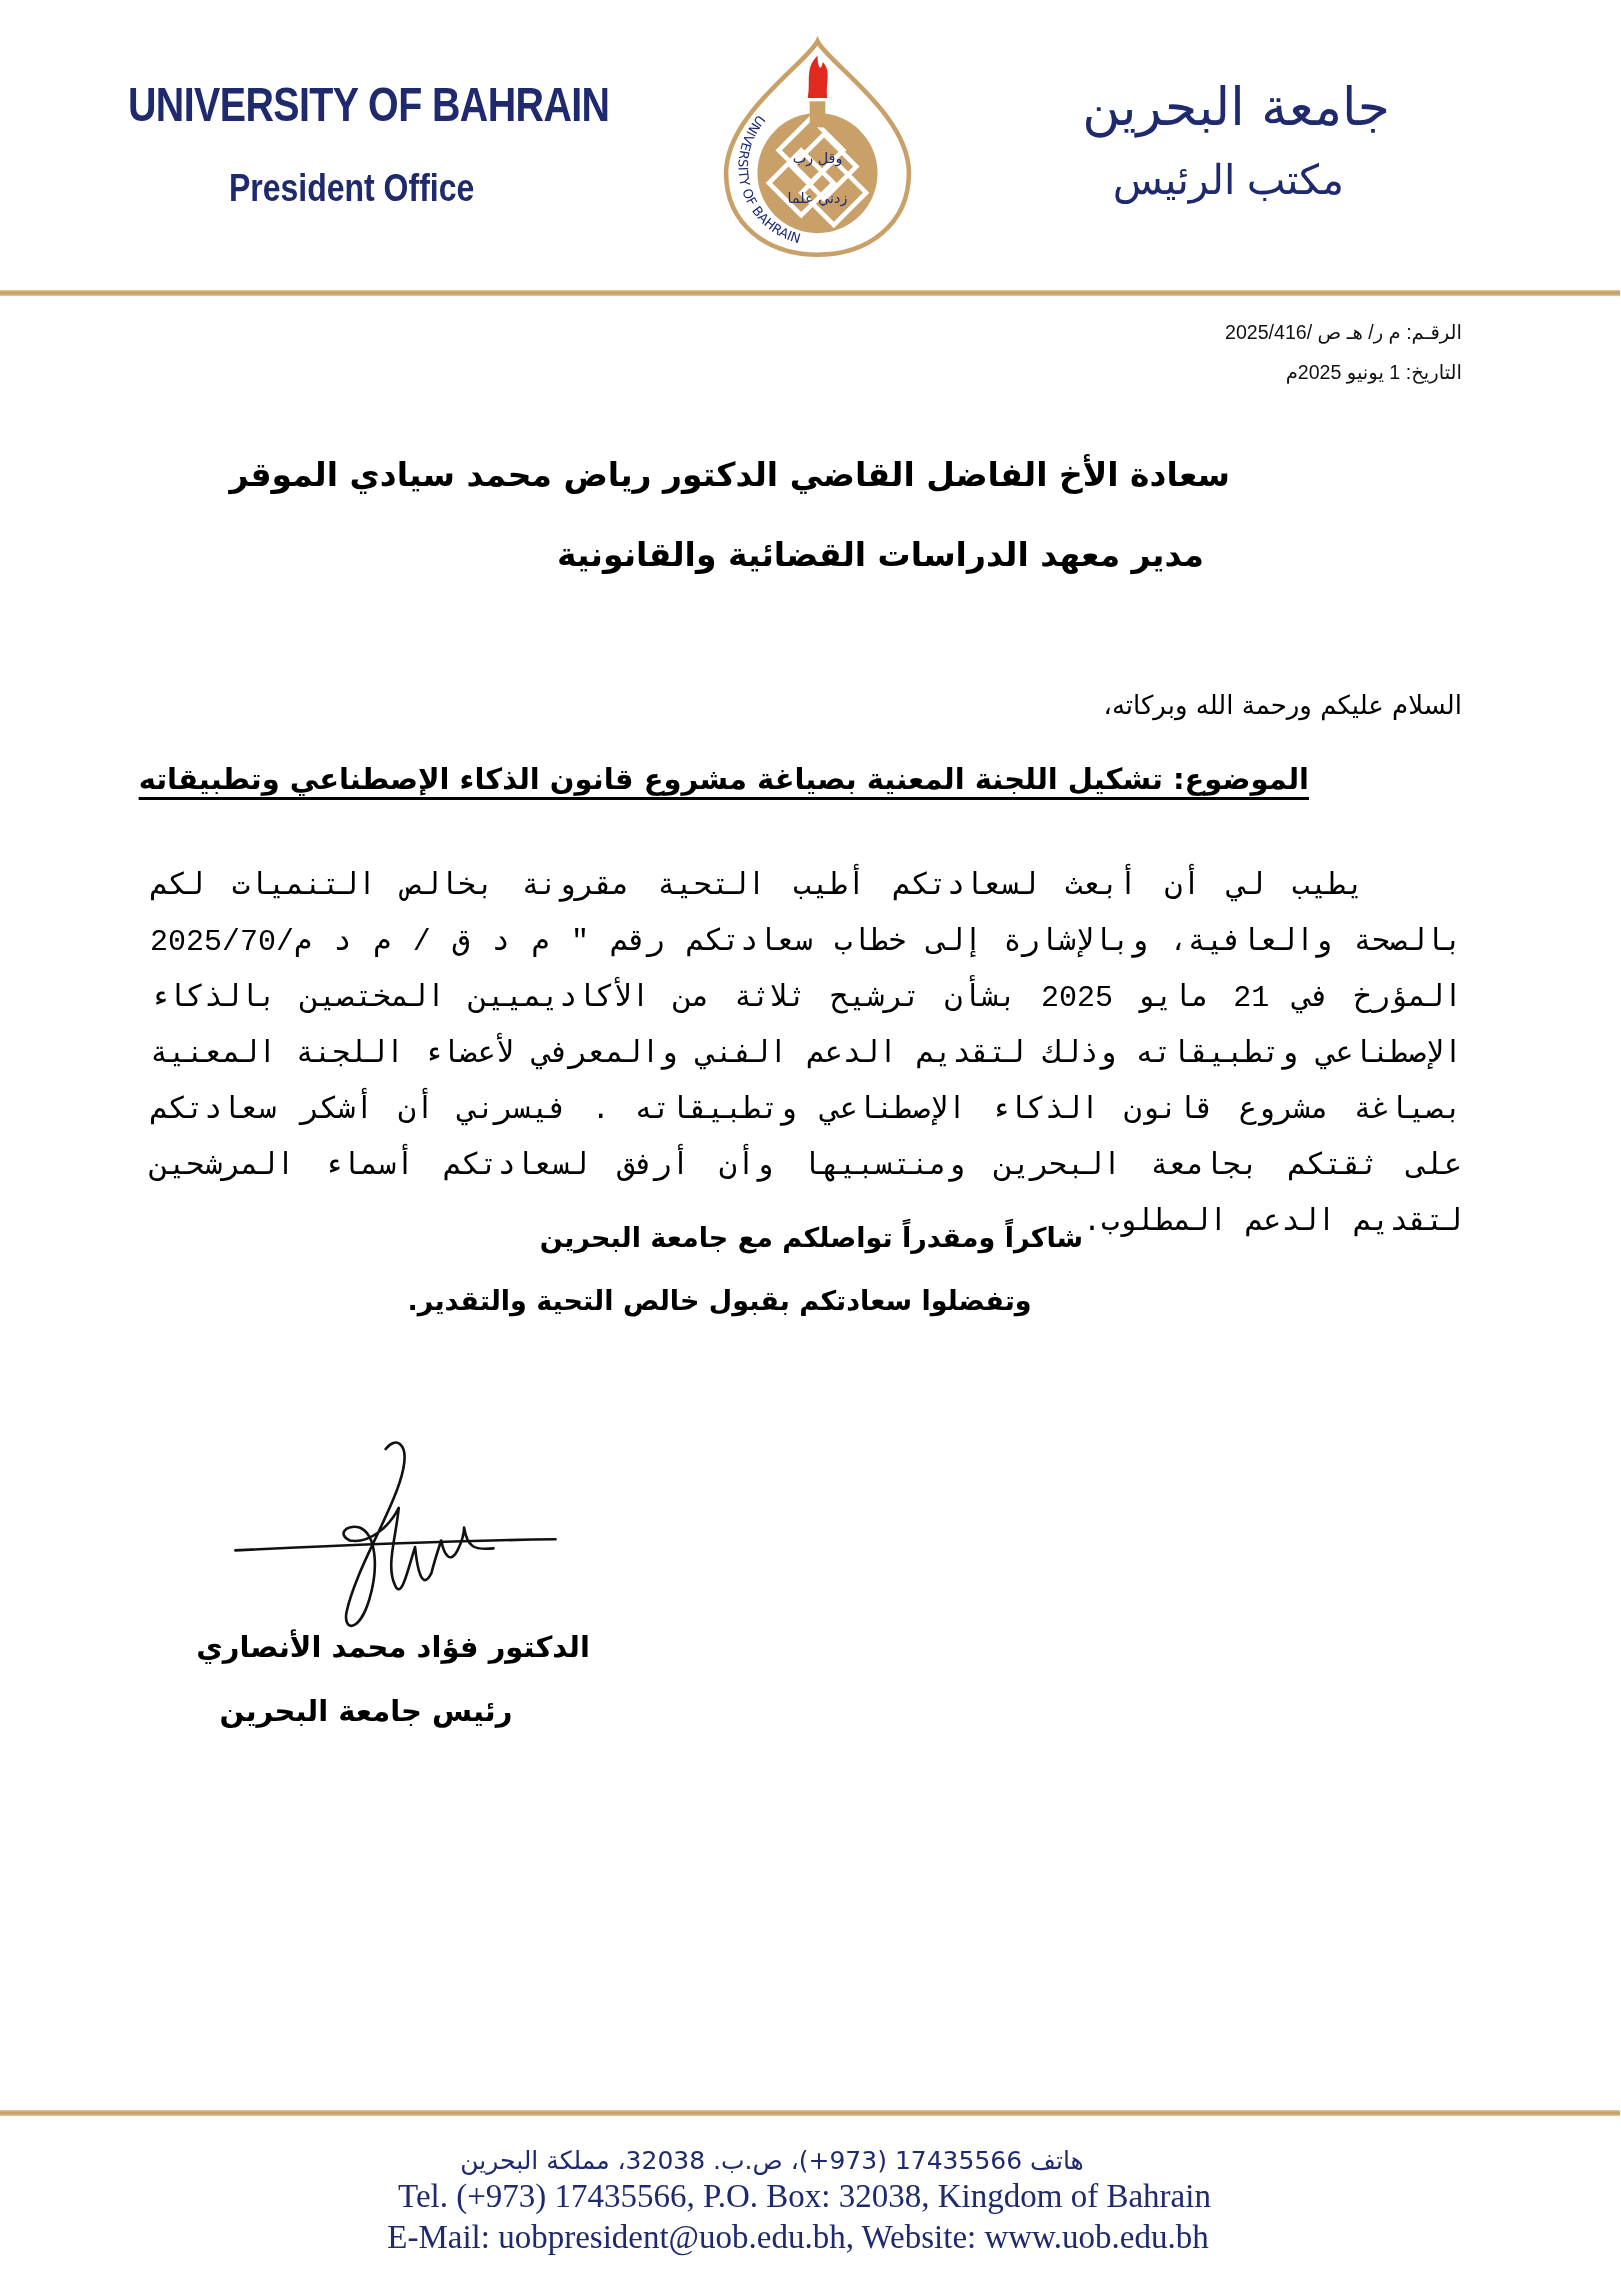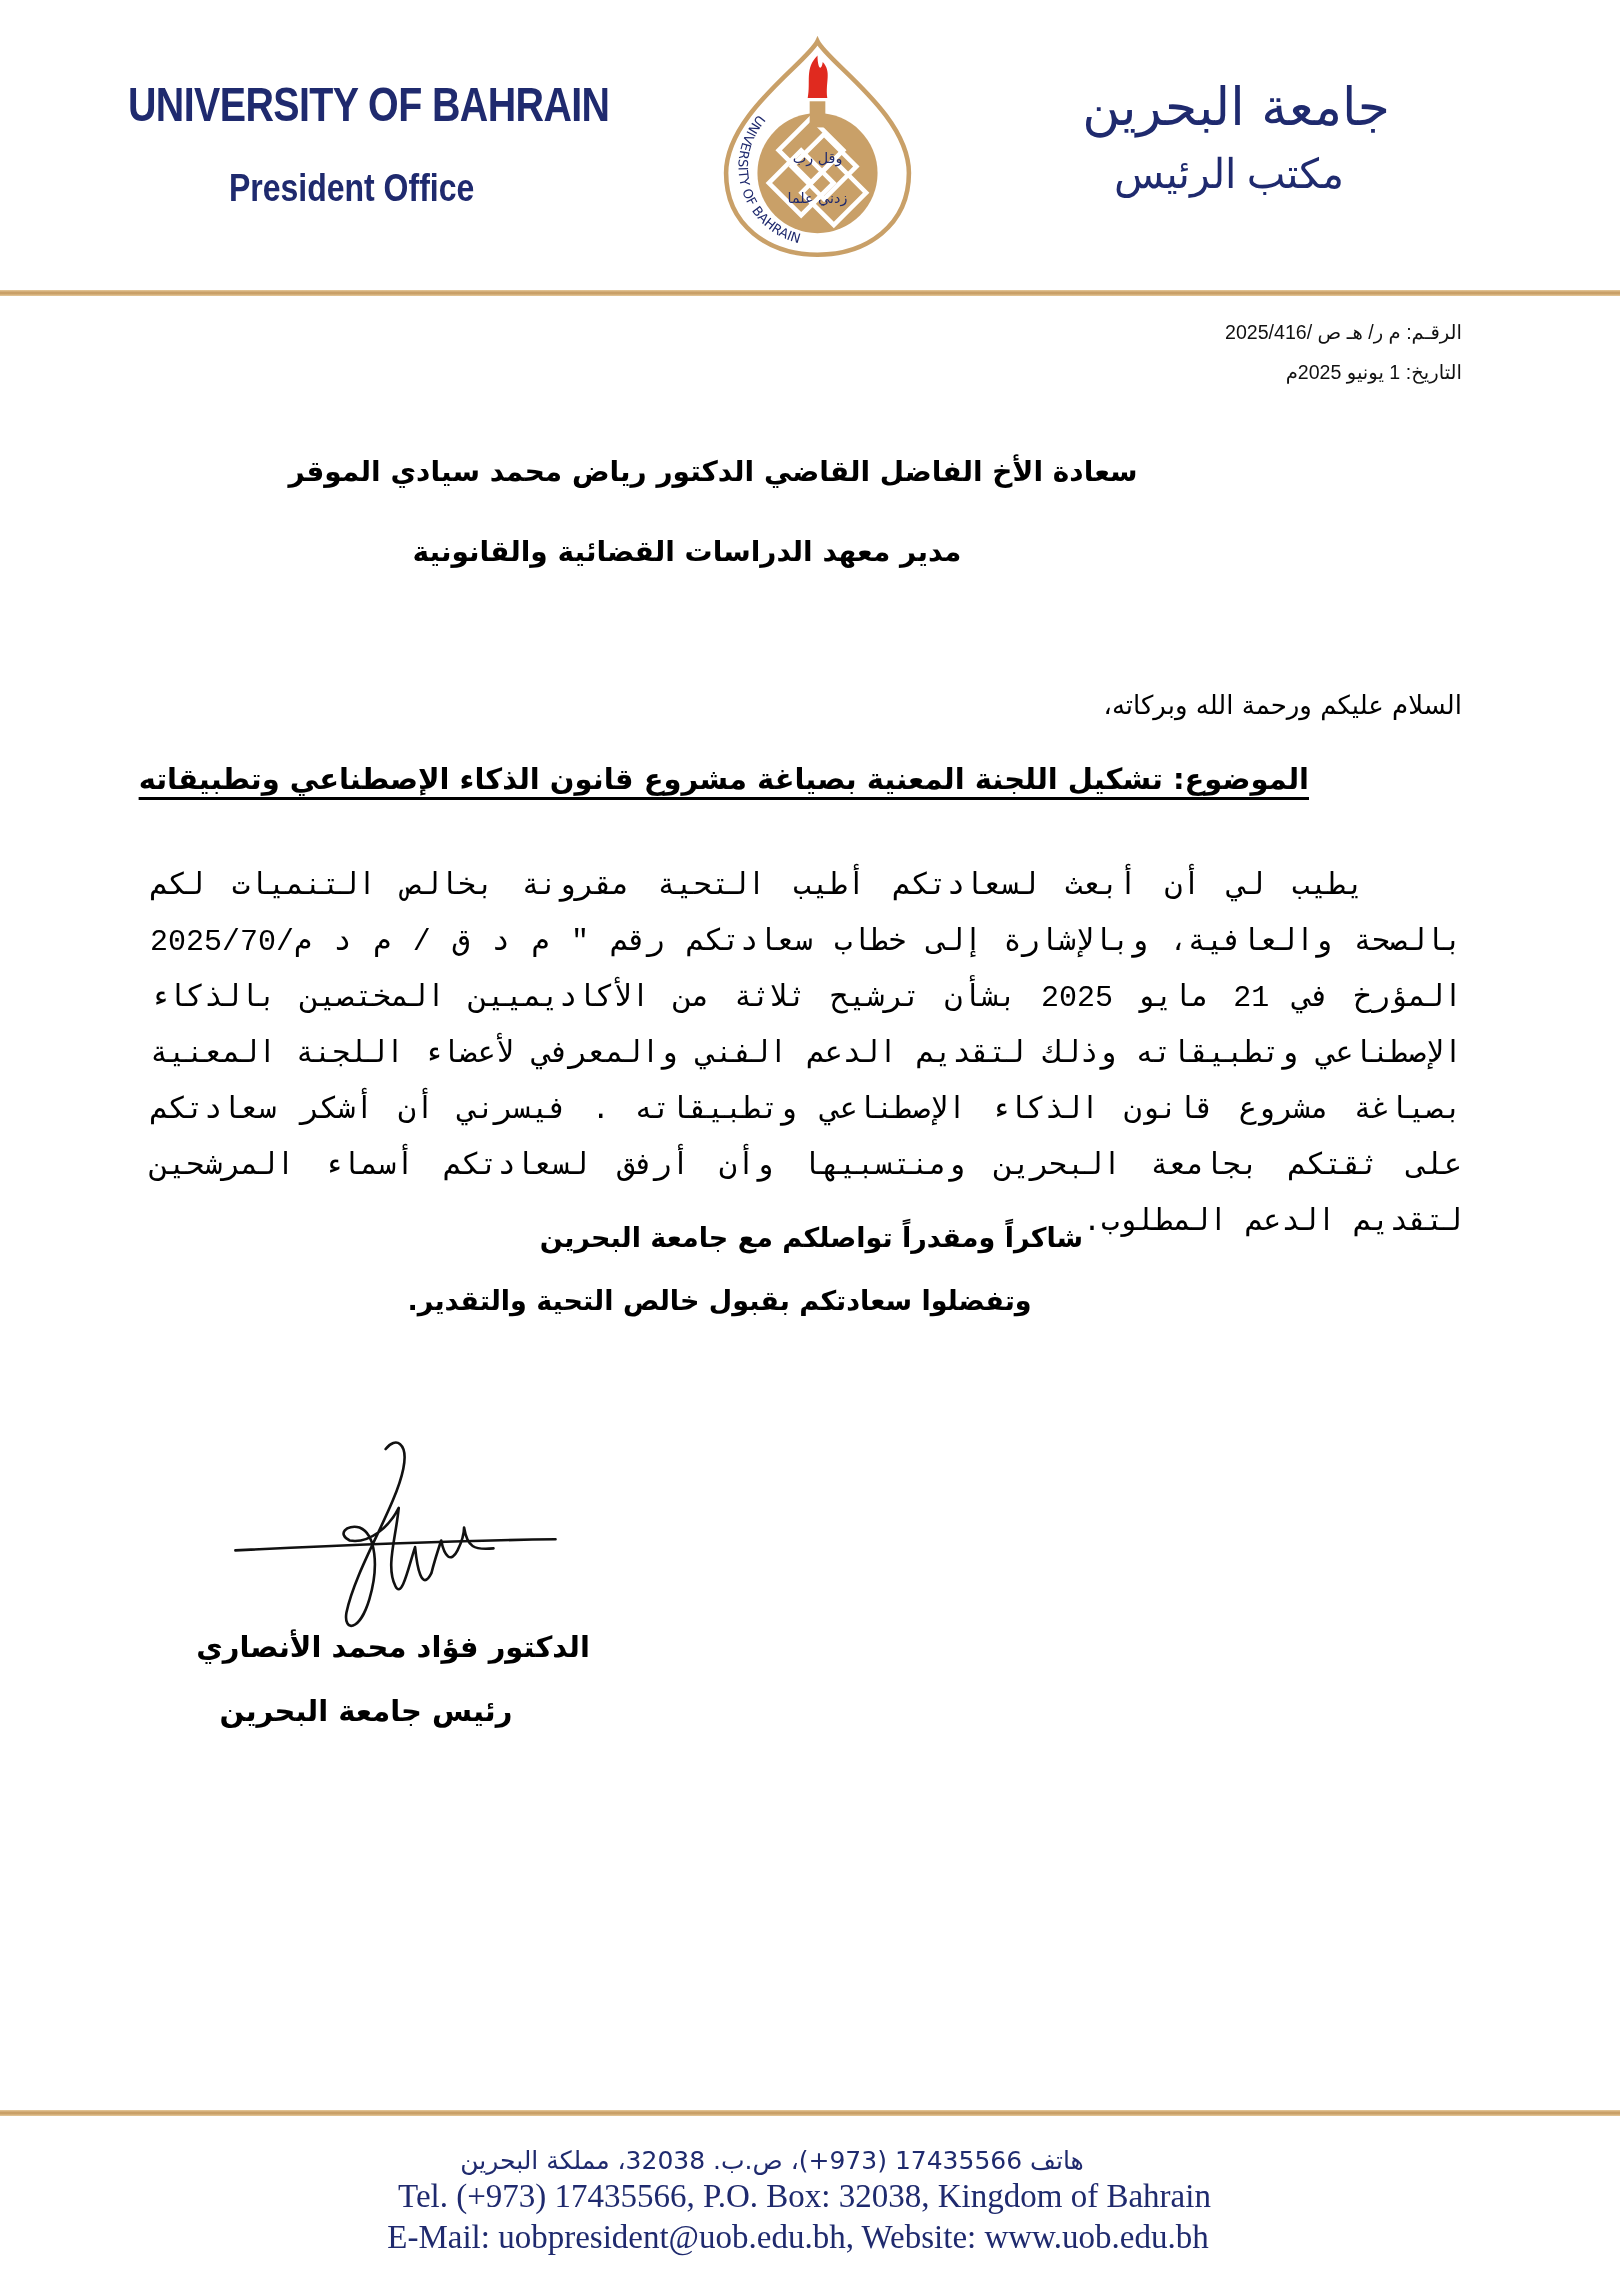--- a/index.html
+++ b/index.html
@@ -20,40 +20,40 @@
       left: 229px; top: 166px; text-align: center;
       font-family: "Liberation Sans", sans-serif; font-weight: bold;
       font-size: 39px; color: #1f2a6e;
       transform: scaleX(0.82); transform-origin: left top; white-space: nowrap;
     }
     .hdr-ar-title {
       right: 232px; top: 77px; direction: rtl; white-space: nowrap;
       font-family: "DejaVu Sans", sans-serif; font-size: 52px; color: #1f2a6e; text-align: center;
     }
     .hdr-ar-sub {
-      right: 278px; top: 150px; direction: rtl; white-space: nowrap;
-      font-family: Liberation Serif, serif; font-size: 41px; color: #1f2a6e;
+      right: 278px; top: 156px; direction: rtl; white-space: nowrap;
+      font-family: Liberation Sans, sans-serif; font-size: 41px; color: #1f2a6e;
     }
     .logo { left: 713px; top: 36px; width: 209px; height: 222px; }
 
     .gold-rule {
       left: 0; width: 1620px; height: 5.9px;
       background: linear-gradient(#e6c99a, #c9a068 40%, #c9a068 60%, #e6c99a);
     }
 
     
     .ref {
       right: 160px; direction: rtl; white-space: nowrap;
       font-family: Liberation Sans, sans-serif; font-size: 19.6px; color: #111;
     }
 
     
     .addressee {
-      left: 196px; width: 1034px; text-align: center; direction: rtl;
-      font-family: "DejaVu Sans", sans-serif; font-weight: bold; font-size: 28px;
+      left: 196px; width: 1034px; text-align: right; direction: rtl;
+      font-family: "DejaVu Sans", sans-serif; font-weight: bold; font-size: 33px;
       white-space: nowrap;
     }
     .greeting {
       right: 160px; top: 654px; direction: rtl; white-space: nowrap;
       font-family: "DejaVu Sans", sans-serif; font-size: 26px; margin-top: 36px;
     }
     .subject {
       right: 313px; top: 762px; direction: rtl; white-space: nowrap;
       font-family: "DejaVu Sans", sans-serif; font-weight: bold; font-size: 29px;
       text-decoration: underline; text-decoration-thickness: 3.3px; text-underline-offset: 7.9px;

